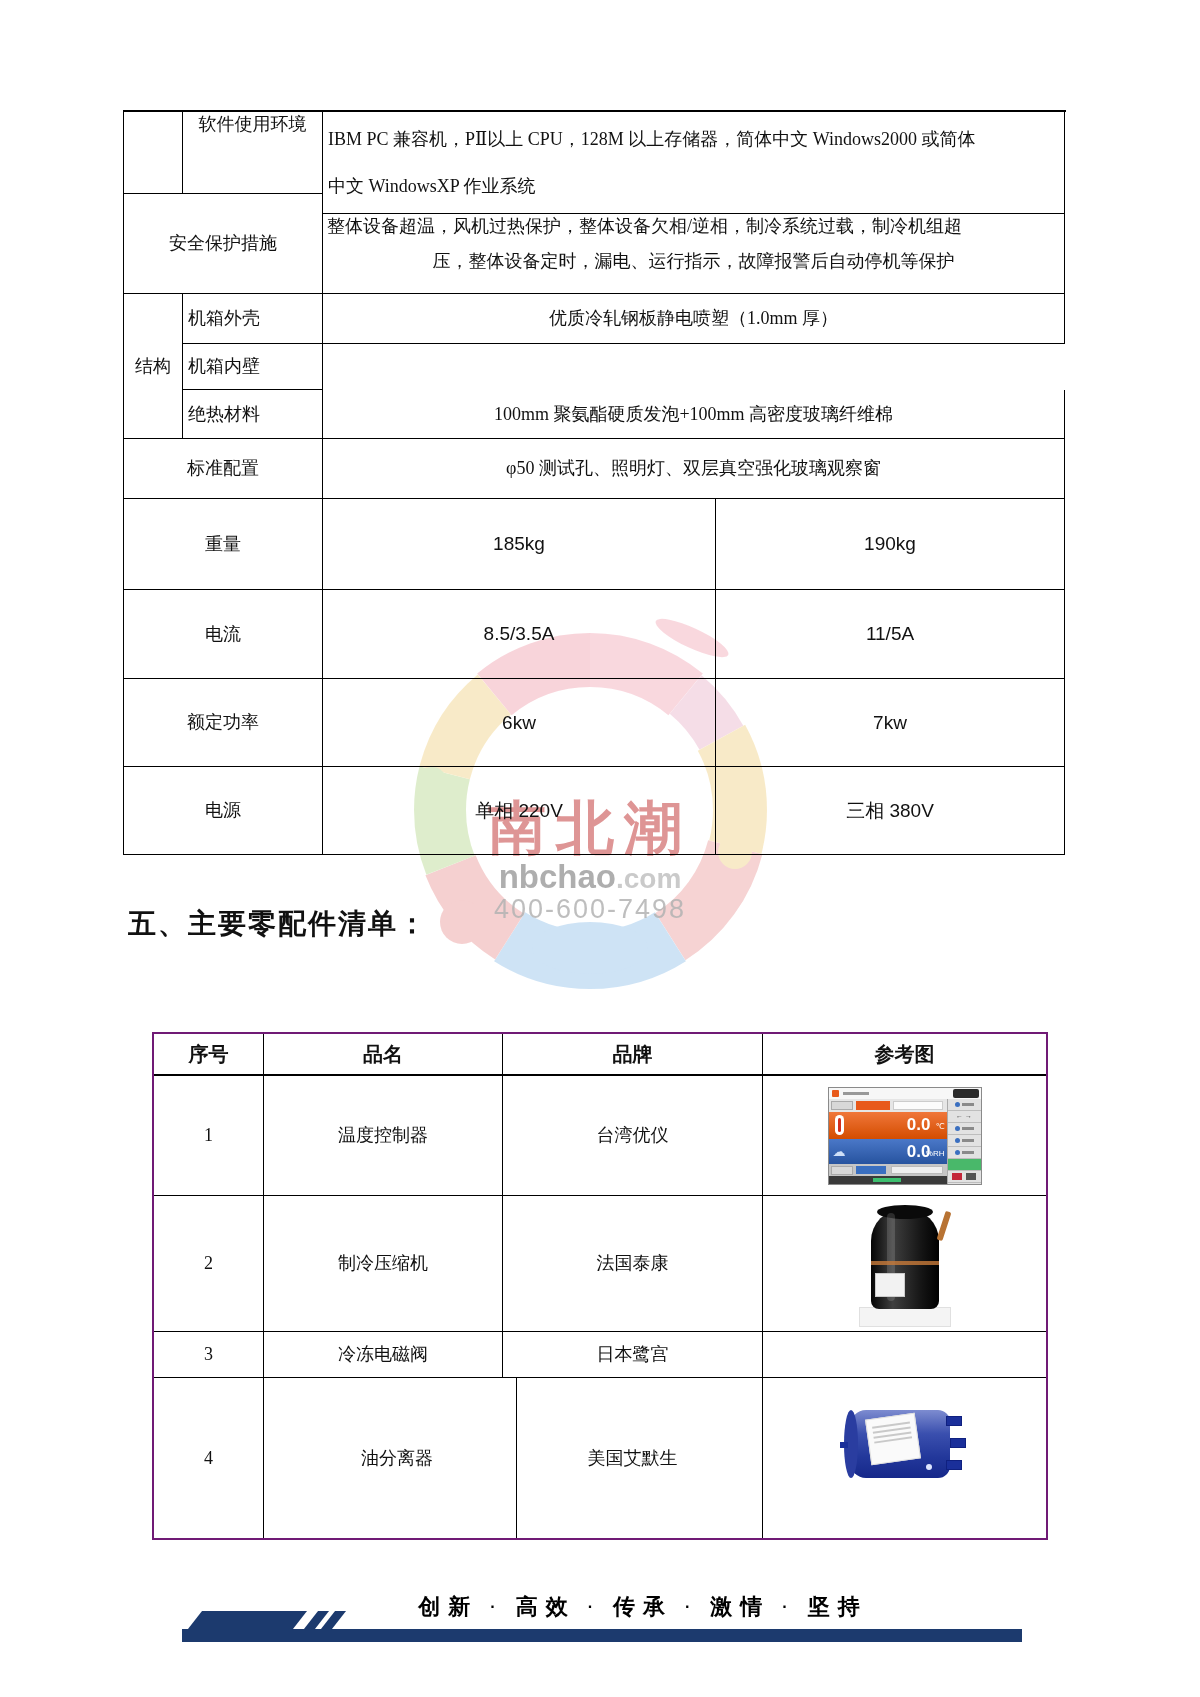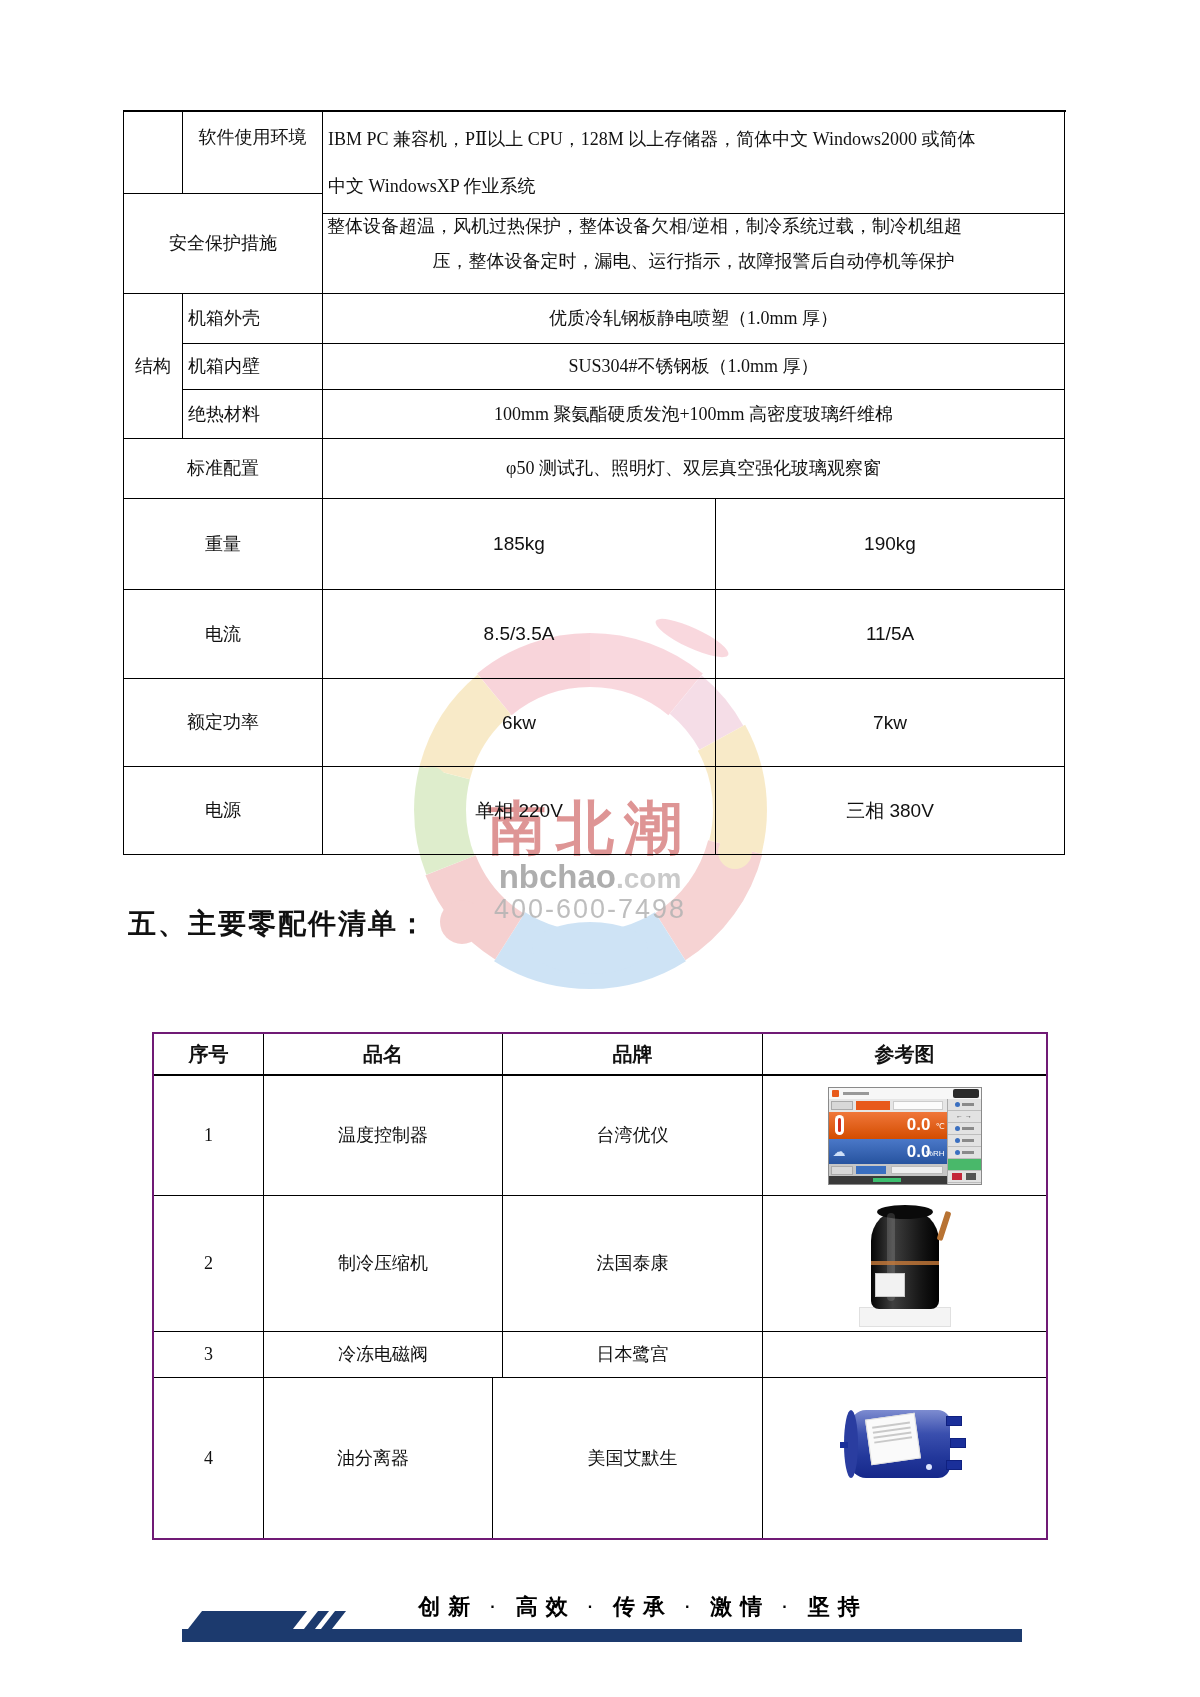--- a/index.html
+++ b/index.html
@@ -111,37 +111,36 @@
     </g>
     <circle cx="210" cy="210" r="98" fill="#ffffff" opacity="0.75"></circle>
     <text x="210" y="248" text-anchor="middle" font-family="Liberation Serif, DejaVu Serif, serif" font-size="58" font-weight="bold" fill="#c94f4f" opacity="0.6" letter-spacing="10">南北潮</text>
     <text x="210" y="288" text-anchor="middle" font-family="Liberation Sans, DejaVu Sans, sans-serif" font-weight="bold" opacity="0.8"><tspan font-size="33" fill="#9a9a9a">nbchao</tspan><tspan font-size="28" fill="#bdbdbd">.com</tspan></text>
     <text x="210" y="318" text-anchor="middle" font-family="Liberation Sans, DejaVu Sans, sans-serif" font-size="27" fill="#b3b3b3" opacity="0.85" letter-spacing="2">400-600-7498</text>
   </svg>
 
   <div id="specTable" class="tbl">
 
     <div class="c" style="left:0;top:0;width:59px;height:82px;"></div>
-    <div class="c" style="left:59px;top:0;width:140px;height:82px;align-items:flex-start;padding-top:13px;">软件使用环境</div>
+    <div class="c" style="left:59px;top:0;width:140px;height:82px;align-items:flex-start;">软件使用环境</div>
     <div class="c col left" style="left:199px;top:0;width:742px;height:102px;align-items:flex-start;justify-content:center;gap:23px;">
       <div>IBM PC 兼容机，PⅡ以上 CPU，128M 以上存储器，简体中文 Windows2000 或简体</div>
       <div>中文 WindowsXP 作业系统</div>
     </div>
 
     <div class="c" style="left:0;top:82px;width:199px;height:100px;">安全保护措施</div>
     <div class="c col" style="left:199px;top:82px;width:742px;height:100px;gap:10px;">
       <div style="align-self:flex-start;padding-left:4px;">整体设备超温，风机过热保护，整体设备欠相/逆相，制冷系统过载，制冷机组超</div>
       <div>压，整体设备定时，漏电、运行指示，故障报警后自动停机等保护</div>
     </div>
 
     <div class="c" style="left:0;top:182px;width:59px;height:145px;">结构</div>
     <div class="c left" style="left:59px;top:182px;width:140px;height:50px;">机箱外壳</div>
     <div class="c" style="left:199px;top:182px;width:742px;height:50px;">优质冷轧钢板静电喷塑（1.0mm 厚）</div>
     <div class="c left" style="left:59px;top:232px;width:140px;height:46px;">机箱内壁</div>
-    <div class="c" style="left:199px;top:232px;width:742px;height:46px;">SUS304#不锈钢板（1.0mm 厚）</div>
     <div class="c left" style="left:59px;top:278px;width:140px;height:49px;">绝热材料</div>
     <div class="c" style="left:199px;top:278px;width:742px;height:49px;">100mm 聚氨酯硬质发泡+100mm 高密度玻璃纤维棉</div>
 
     <div class="c" style="left:0;top:327px;width:199px;height:60px;">标准配置</div>
     <div class="c" style="left:199px;top:327px;width:742px;height:60px;">φ50 测试孔、照明灯、双层真空强化玻璃观察窗</div>
 
     <div class="c" style="left:0;top:387px;width:199px;height:91px;">重量</div>
     <div class="c sans" style="left:199px;top:387px;width:393px;height:91px;">185kg</div>
     <div class="c sans" style="left:592px;top:387px;width:349px;height:91px;">190kg</div>
 
@@ -248,21 +247,21 @@
         </div>
       </div>
     </div>
 
     <div class="c" style="left:0;top:298px;width:110px;height:46px;">3</div>
     <div class="c" style="left:110px;top:298px;width:239px;height:46px;text-align:right;">冷冻电磁阀</div>
     <div class="c" style="left:349px;top:298px;width:260px;height:46px;">日本鹭宫</div>
     <div class="c noR" style="left:609px;top:298px;width:283px;height:46px;"></div>
 
     <div class="c noB" style="left:0;top:344px;width:110px;height:160px;">4</div>
-    <div class="c noB" style="left:100px;top:344px;width:239px;height:160px;">油分离器</div>
+    <div class="c noB" style="left:124px;top:344px;width:239px;height:160px;">油分离器</div>
     <div class="c noB" style="left:349px;top:344px;width:260px;height:160px;">美国艾默生</div>
     <div class="c noB noR" style="left:609px;top:344px;width:283px;height:160px;align-items:flex-start;padding-top:26px;">
       <div class="oil">
         <div class="body"></div>
         <div class="capL"></div>
         <div class="lbl">
             <i></i>
             <i></i>
             <i></i>
             <i></i>

